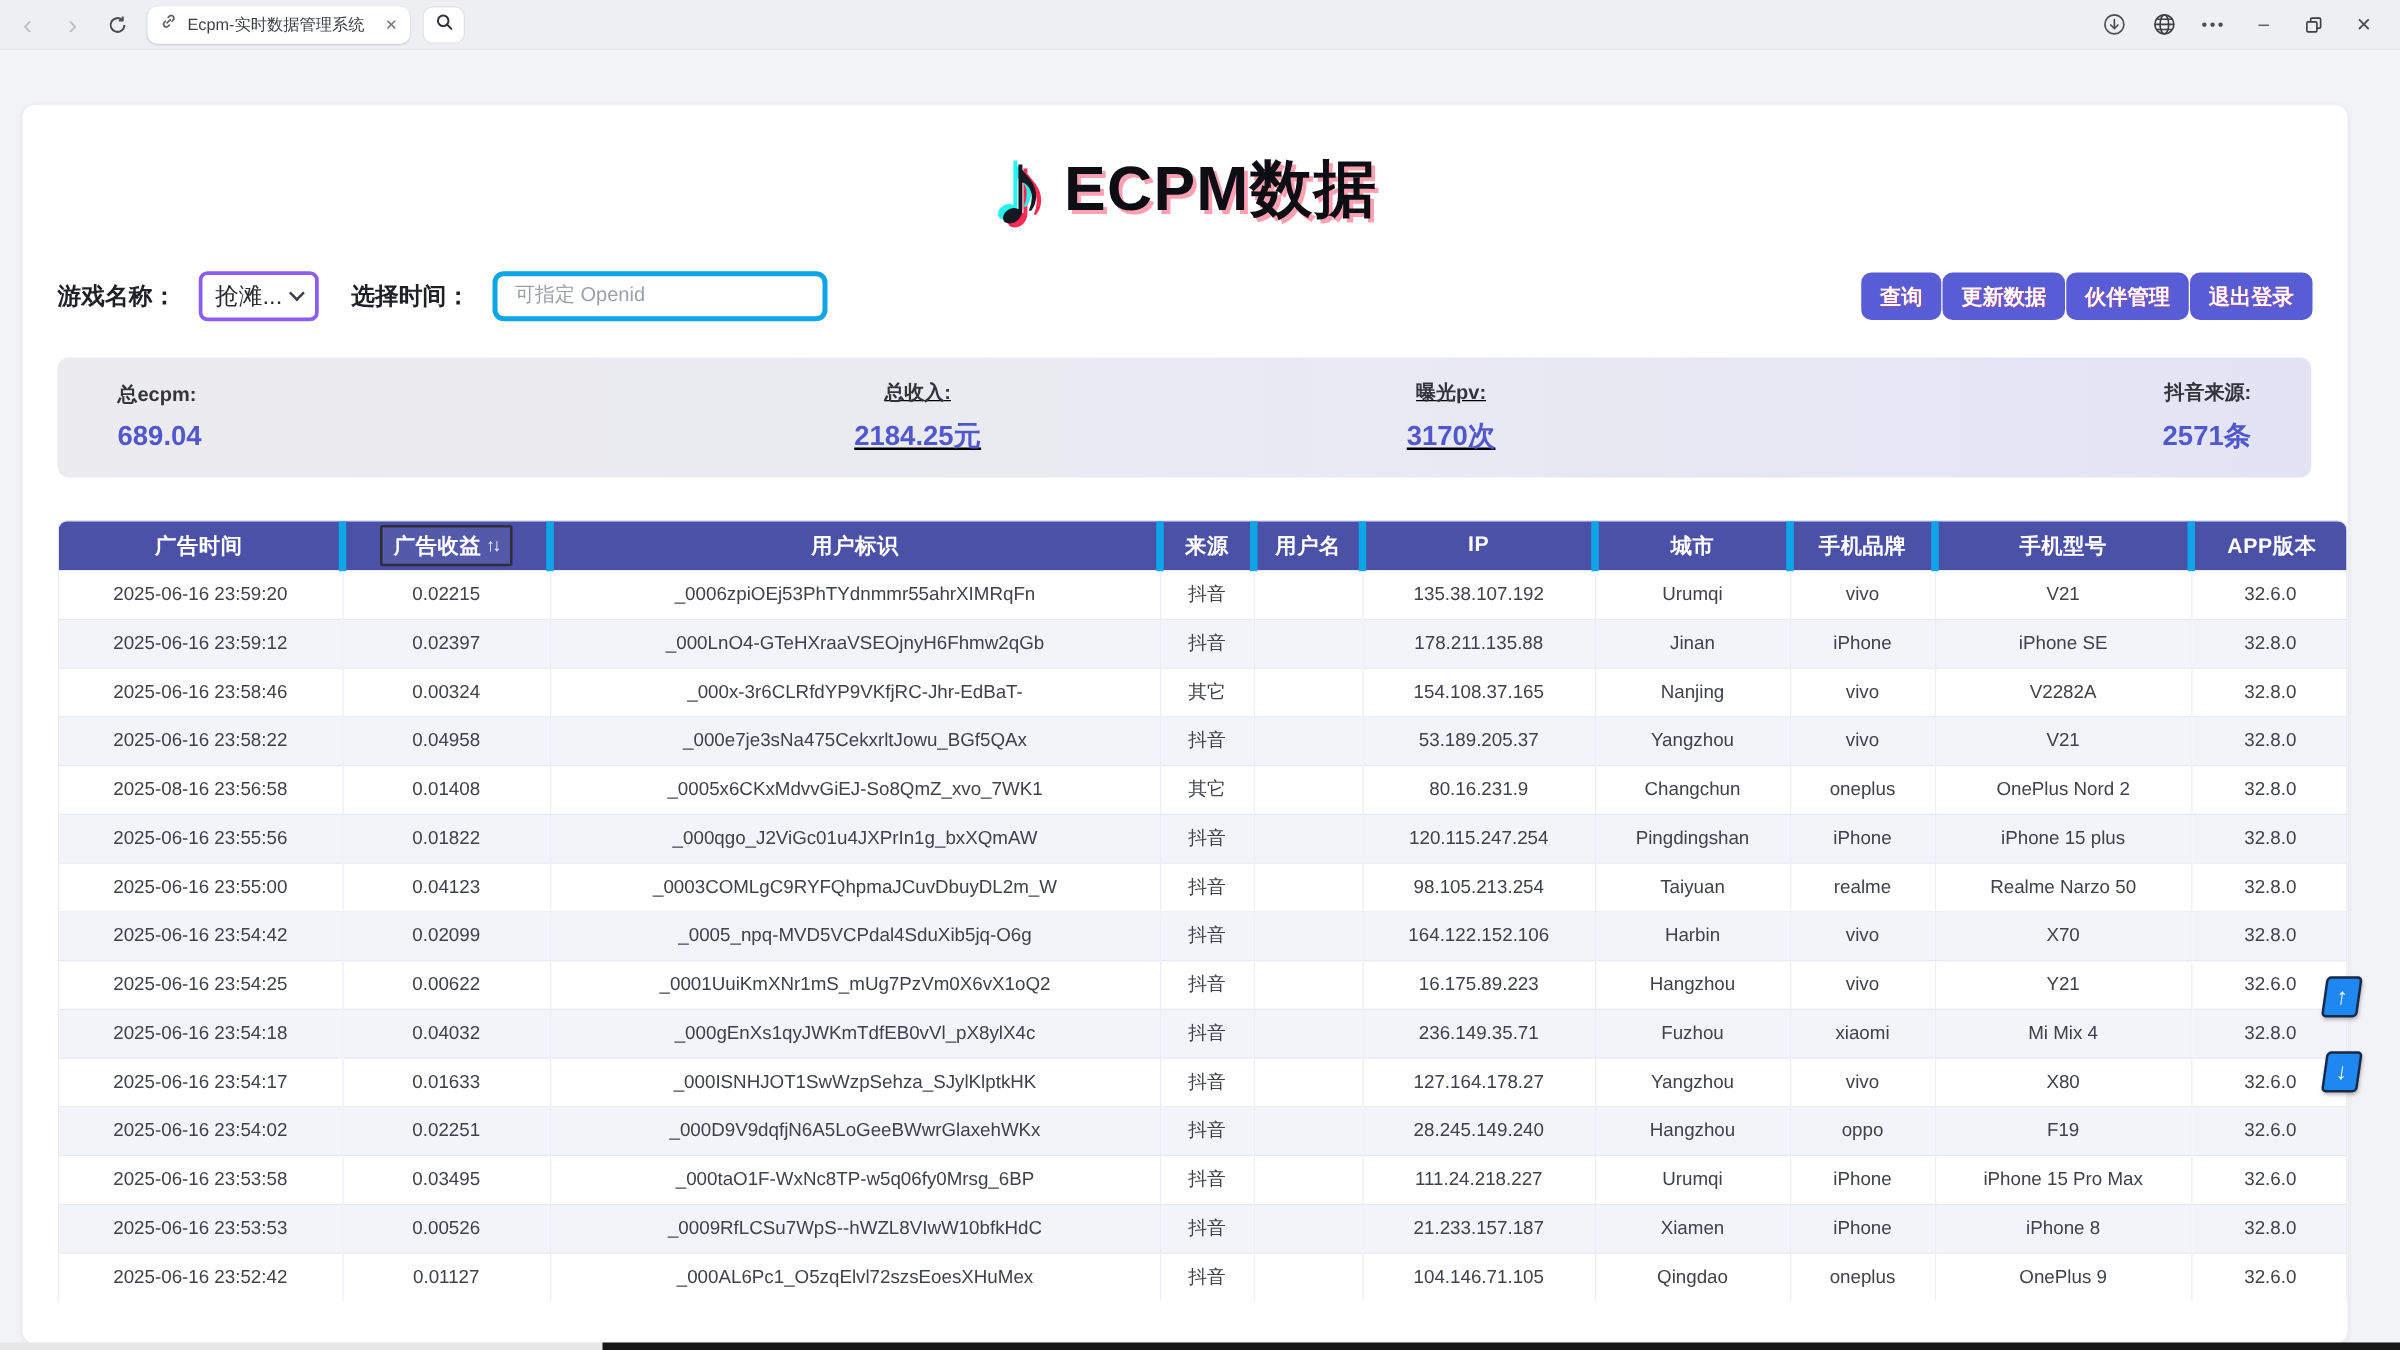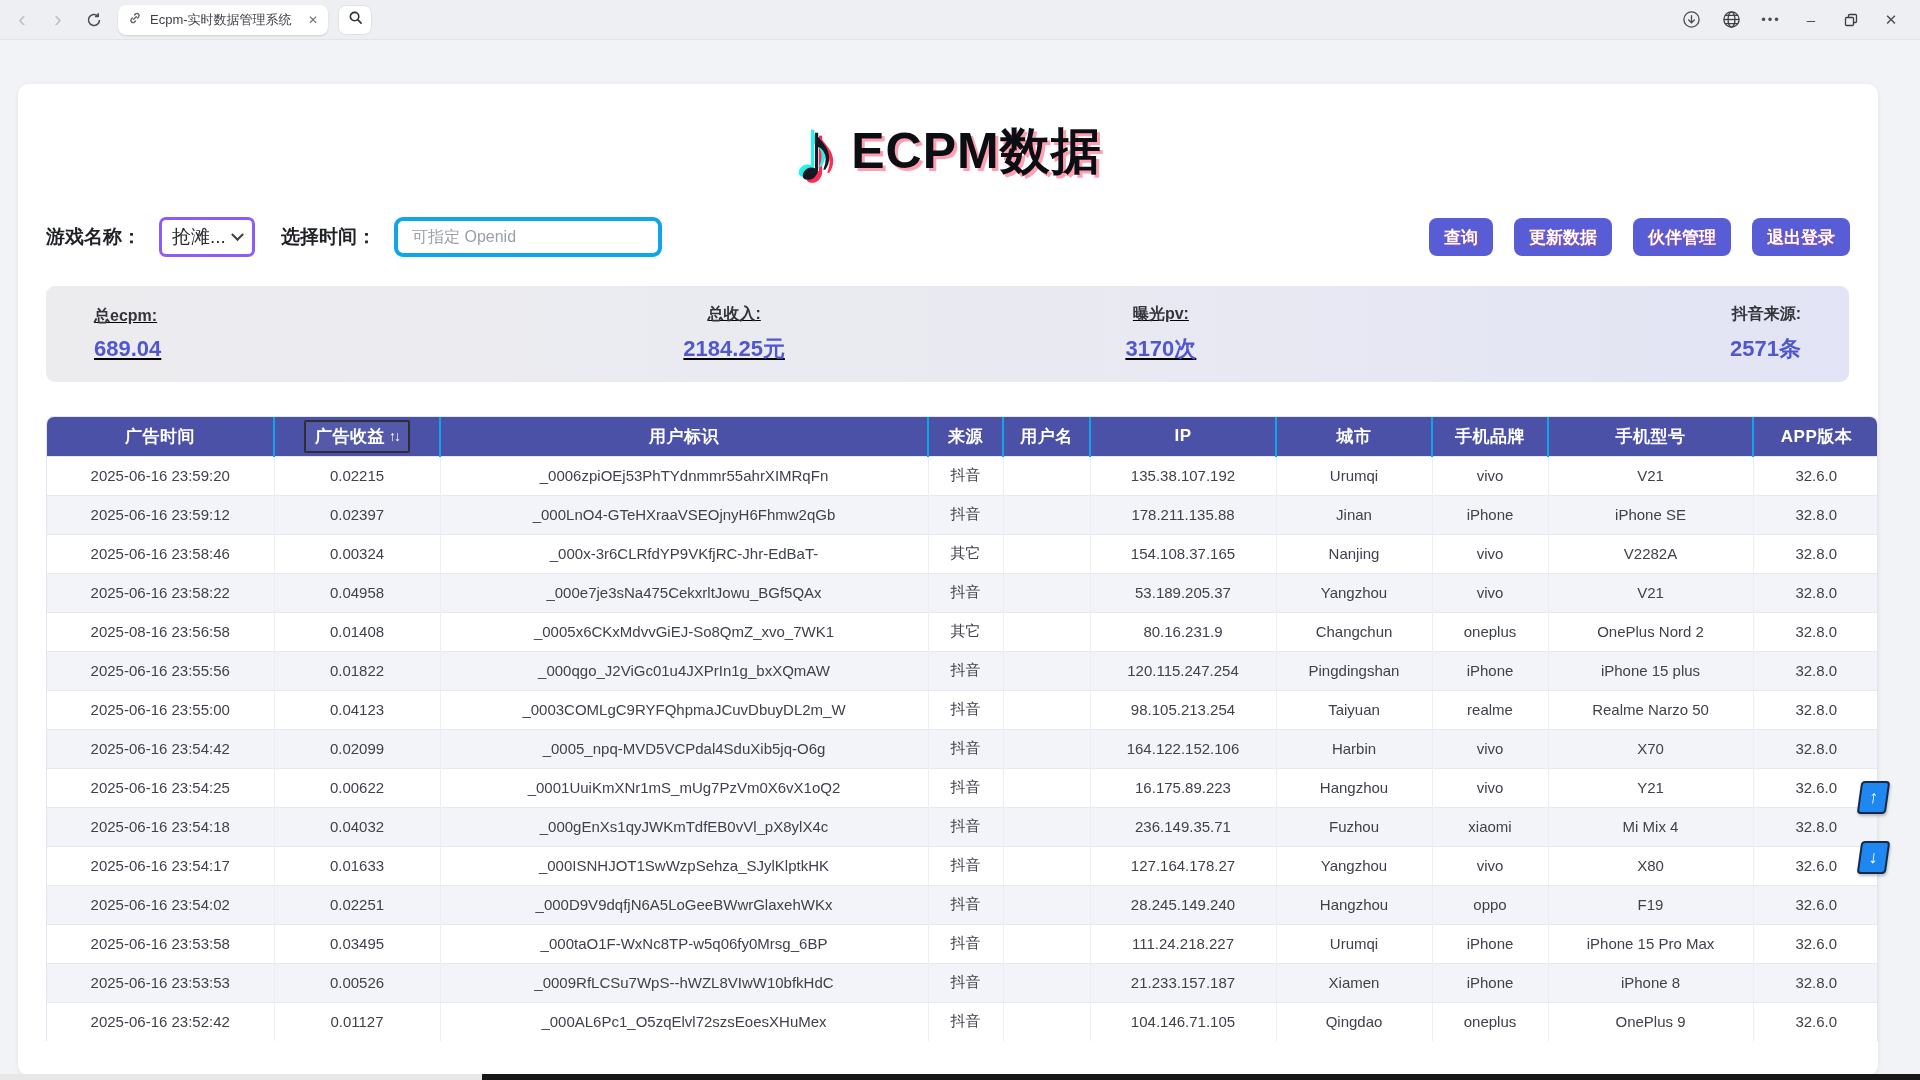--- a/index.html
+++ b/index.html
@@ -42,42 +42,42 @@
                 border:3px solid #8b5cf6; border-radius:7px; padding:0 10px; margin-right:26px;
                 font-size:19px; color:#2a2c30; background:#fff; cursor:default; }
   .chev { width:9px; height:9px; border-right:2px solid #3c3f44; border-bottom:2px solid #3c3f44;
           transform:rotate(45deg) translate(-2px,-2px); }
   .date-box { display:flex; align-items:center; justify-content:space-between; width:266px; height:40px;
               border:1px solid #9aa0a6; border-radius:7px; padding:0 12px; margin-right:22px;
               font-size:16px; color:#2a2c30; letter-spacing:1px; background:#fff; }
   .openid-input { width:268px; height:40px; border:4px solid #0ea5e9; border-radius:9px; padding:0 14px;
                   font-size:16px; color:#333; background:#fff; font-family:"Liberation Sans",sans-serif; }
   .openid-input::placeholder { color:#9aa0a6; }
-  .btn-group { margin-left:auto; display:flex; gap:21px; }
+  .btn-group { margin-left:auto; display:flex; gap:1px; }
   .btn { height:38px; padding:0 15px; border:none; border-radius:8px; background:#585dd6; color:#fff;
          font-size:17px; font-weight:bold; font-family:"Liberation Sans",sans-serif; cursor:pointer;
          text-shadow:1px 1px 0 rgba(254,44,85,.4); white-space:nowrap; }
 
   
   .stats-bar { margin:28px 29px 0 28px; height:96px; border-radius:9px;
                background:linear-gradient(90deg,#ececef 0%,#e9eaf1 55%,#e2e4f5 100%);
                display:flex; align-items:center; padding:0 48px 0 48px; }
   .stat { width:25%; display:flex; flex-direction:column; gap:9px; }
-  .stat:nth-child(1) { align-items:flex-start;text-decoration:underline; }
+  .stat:nth-child(1) { align-items:flex-start; }
   .stat:nth-child(2), .stat:nth-child(3) { align-items:center;text-decoration:underline; }
   .stat:nth-child(4) { align-items:flex-end; }
   .stat-label { font-size:16px; font-weight:bold; color:#33353b; }
   .stat-value { font-size:22px; font-weight:bold; color:#5157cc; }
 
   
   .table-wrap { margin:34px 0 0 28px; width:1832px; border-radius:8px 8px 0 0; overflow:hidden;
                 border:1px solid #e3e5ef; border-bottom:none; }
   table { border-collapse:collapse; table-layout:fixed; width:1832px; }
   thead th { background:#4b51a6; color:#fff; font-size:17px; font-weight:bold; height:39px;
-             text-align:center; border-left:2px solid #0ea5e9; letter-spacing:.5px; }
+             text-align:center; border-left:6px solid #0ea5e9; letter-spacing:.5px; }
   thead th:first-child { border-left:none; }
   .sort-box { display:inline-flex; align-items:center; gap:4px; border:2px solid #2e2e34; border-radius:2px;
               padding:3px 9px; background:rgba(255,255,255,.05); cursor:pointer; }
   .sort-arrows { font-size:14px; letter-spacing:-2px; }
   tbody td { height:39px; font-size:15px; color:#3f424a; text-align:center;
              border-top:1px solid #e7e9f1; border-left:1px solid #edeef5;
              white-space:nowrap; overflow:hidden; text-overflow:ellipsis; padding:0 6px; }
   tbody td:first-child { border-left:none; }
   tbody tr:nth-child(even) { background:#f3f4f9; }
   tbody tr:nth-child(odd) { background:#fff; }

